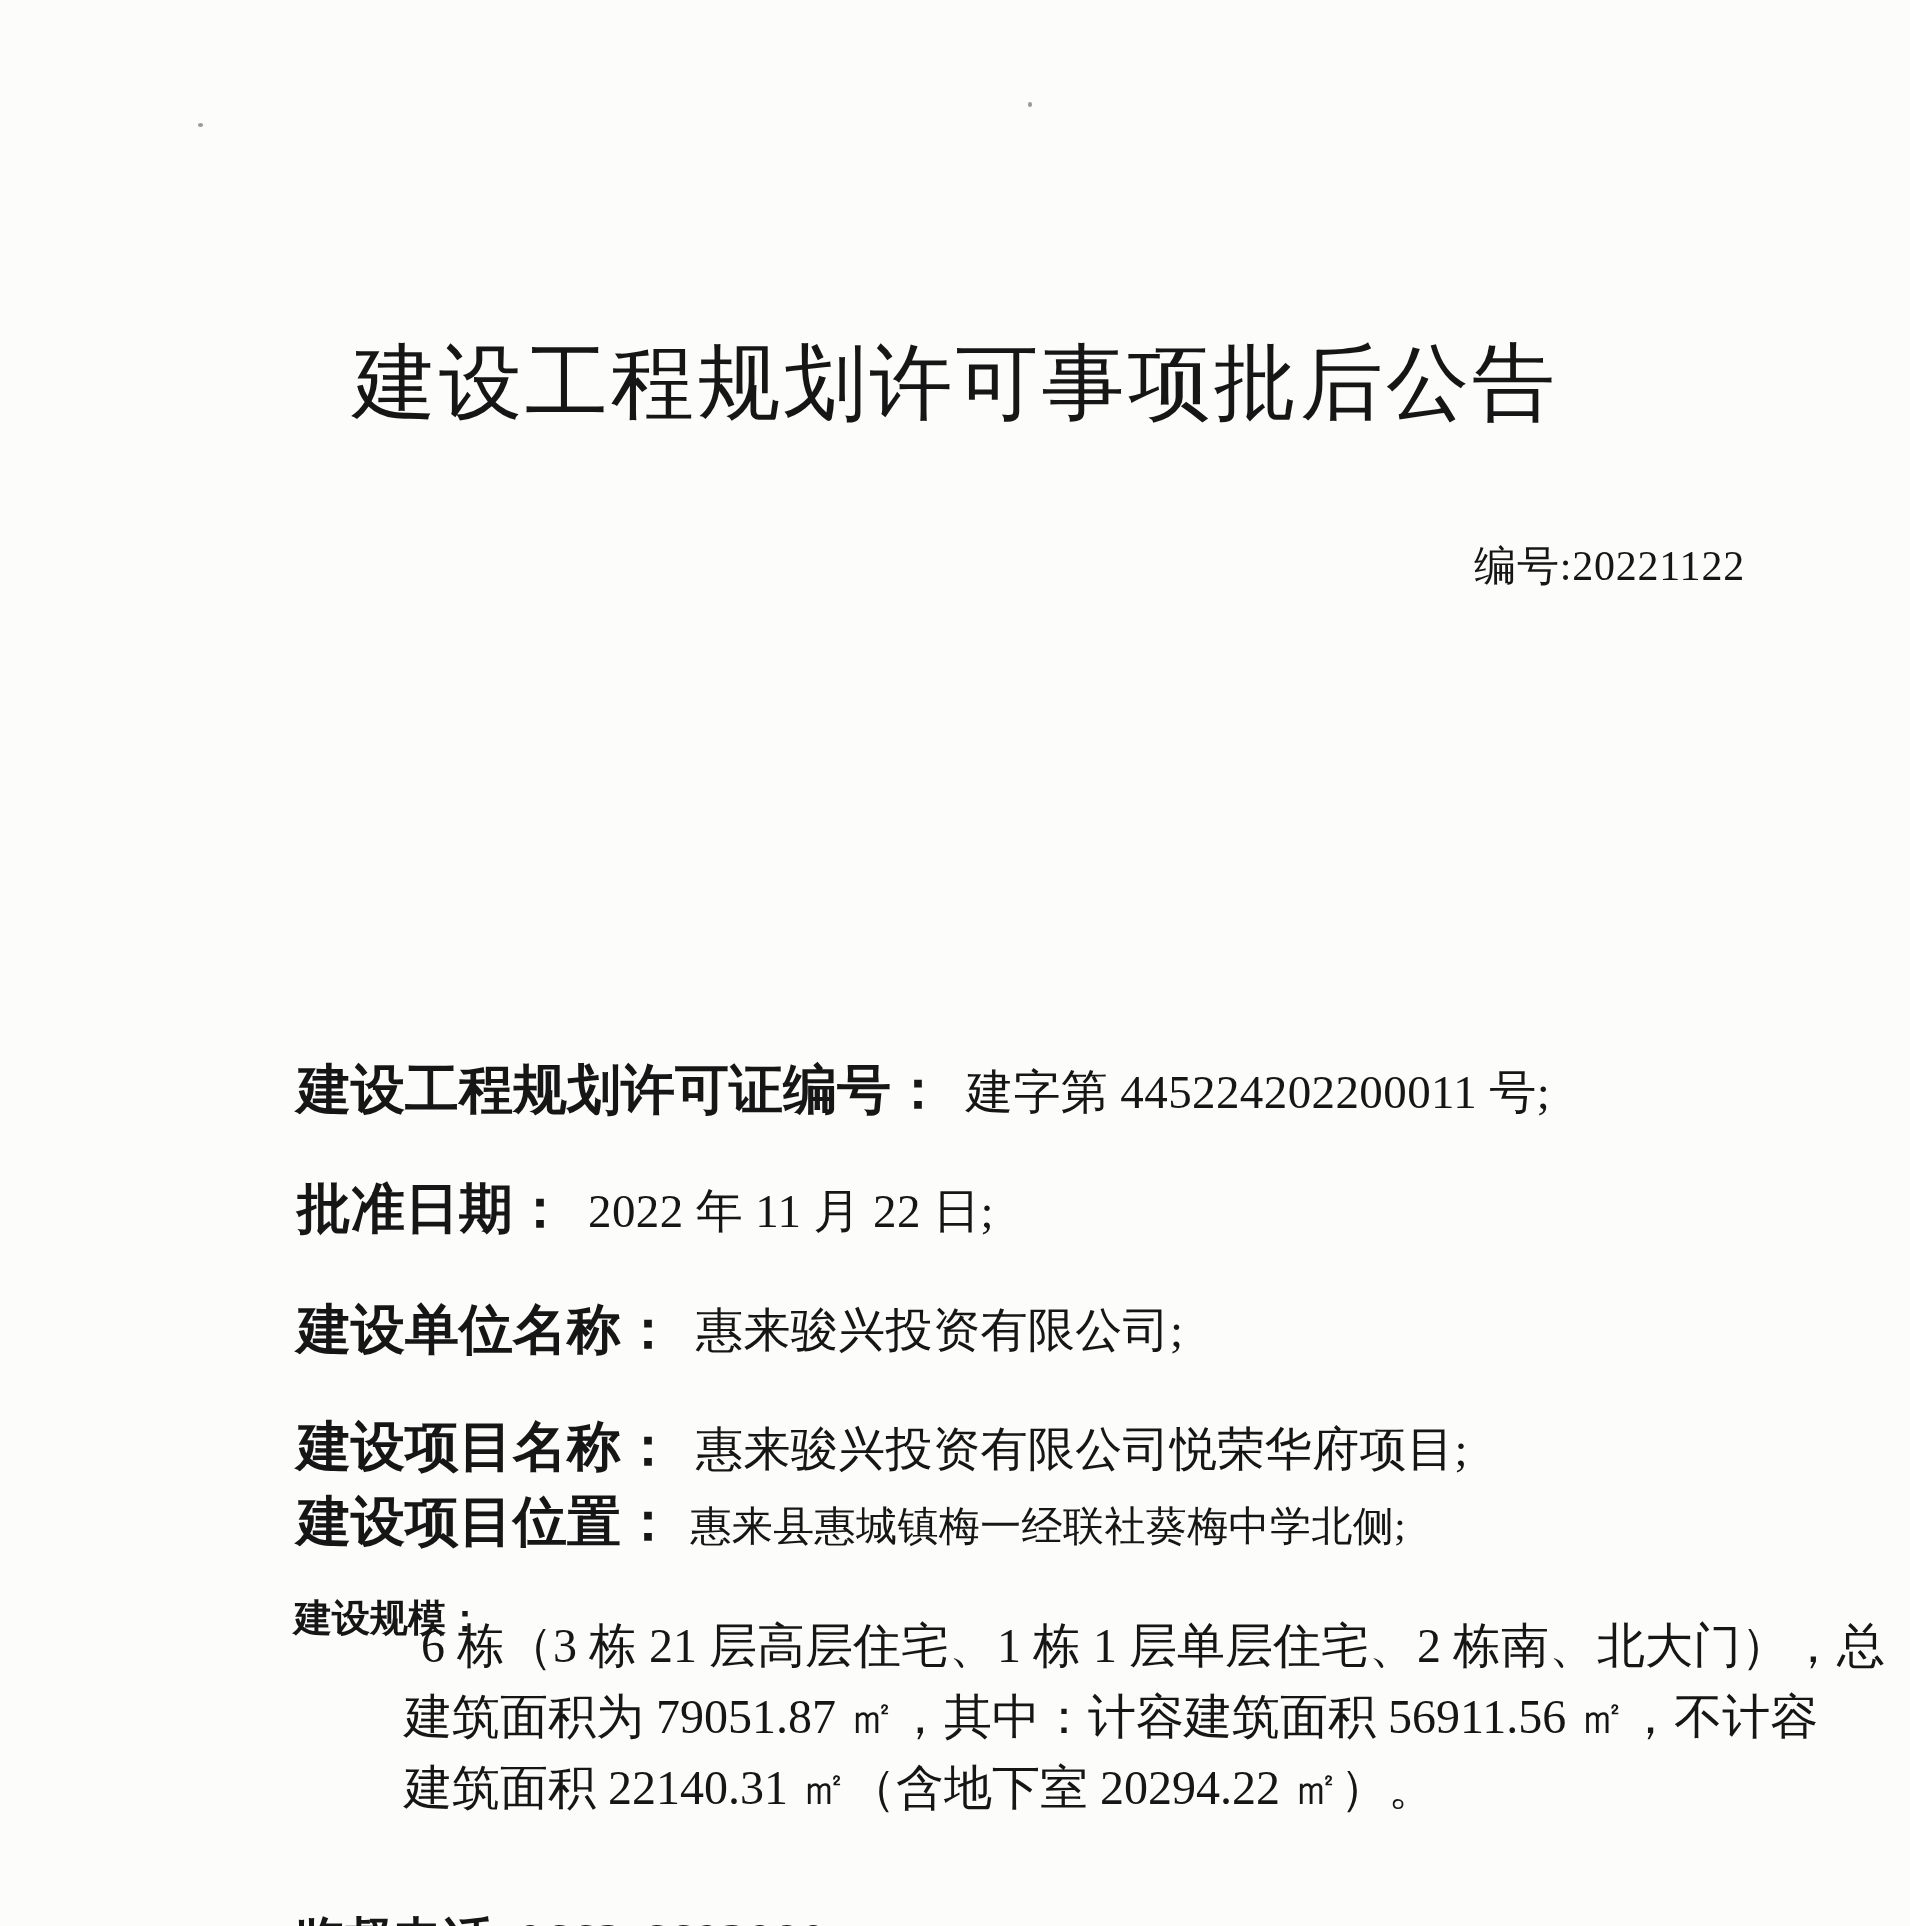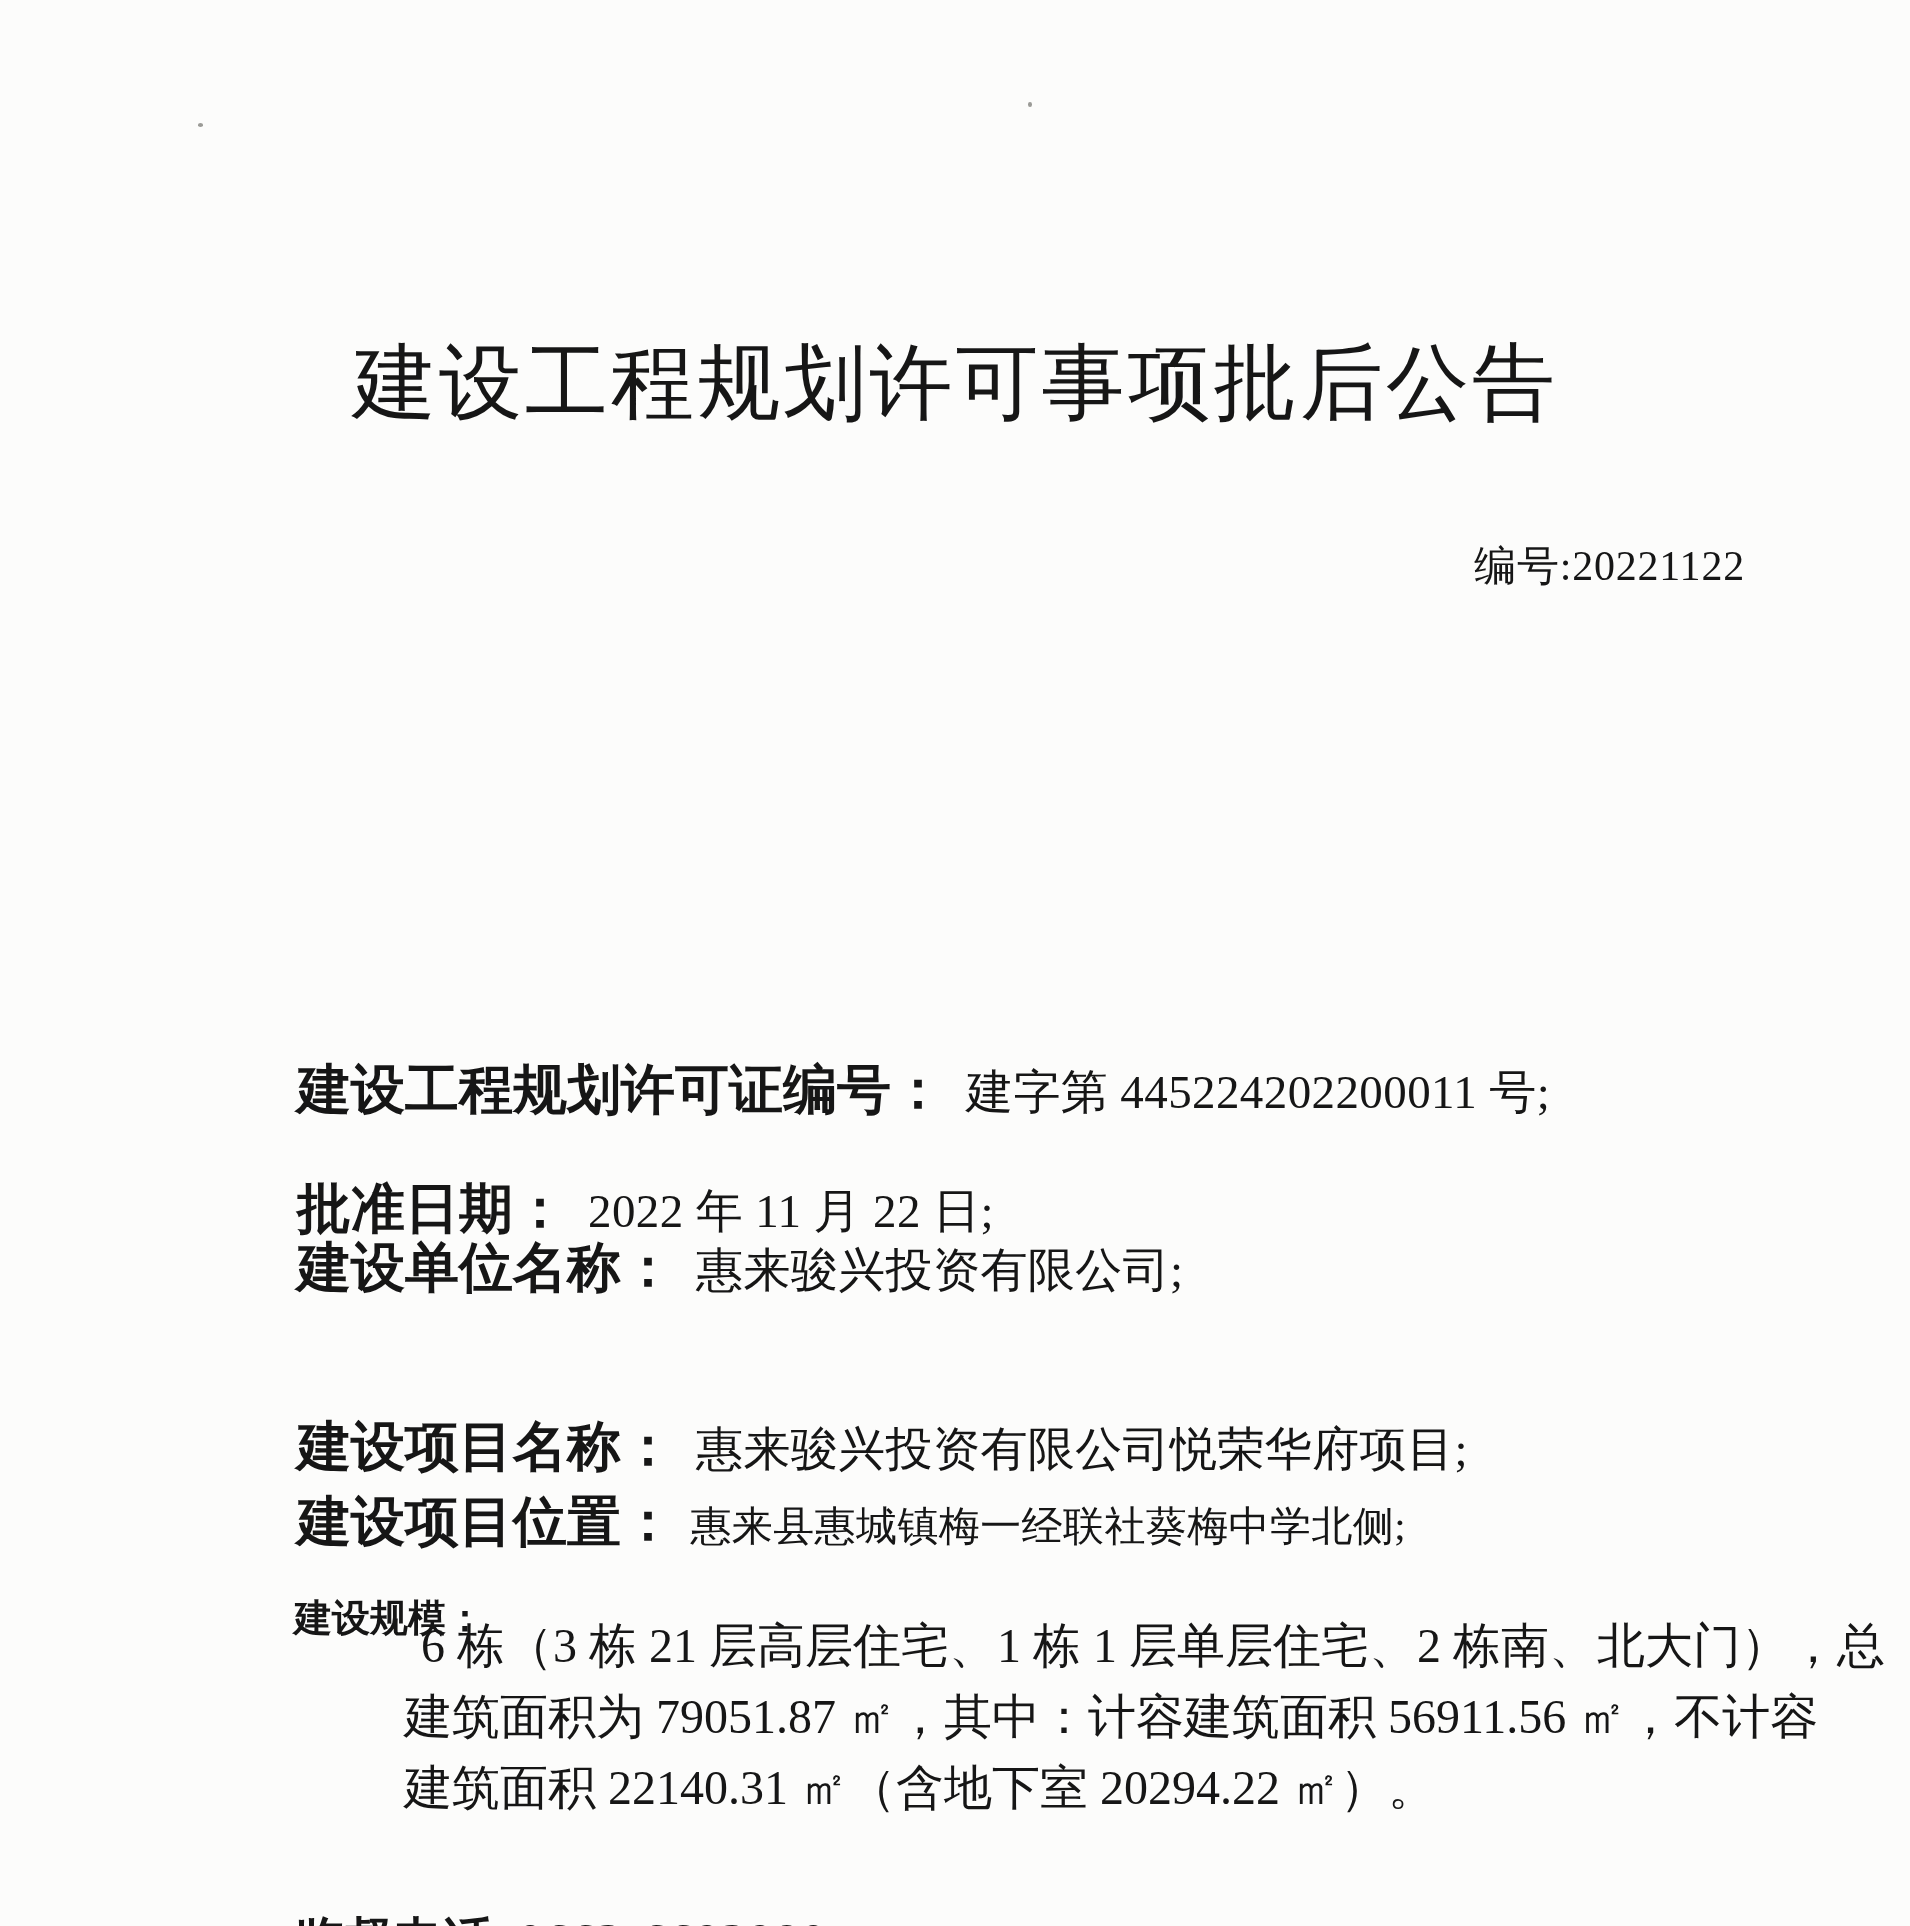--- a/index.html
+++ b/index.html
@@ -19,21 +19,21 @@
     position:absolute;top:698px;left:181px;width:1572px;
     font-size:57px;line-height:116px;text-align:left;
   }
   .para .l1{text-indent:174px;white-space:nowrap;}
   .para .ln{white-space:nowrap;}
   .b{font-weight:700;}
   .row{position:absolute;left:297px;display:flex;align-items:baseline;white-space:nowrap;}
   .row .lab{font-size:54px;font-weight:700;}
   .row .val{font-size:47px;margin-left:21px;letter-spacing:0.4px;}
   .row.small .val{font-size:41px;margin-left:15.4px;}
-  .r1{top:1054px;} .r2{top:1173px;} .r3{top:1232px;} .r4{top:1411px;} .r5{top:1486px;}
+  .r1{top:1054px;} .r2{top:1173px;} .r3{top:1294px;align-items:center;} .r4{top:1411px;} .r5{top:1486px;}
   .scale-label{position:absolute;left:294px;top:1593px;font-size:38px;font-weight:700;white-space:nowrap;}
   .scale-val{position:absolute;left:404px;top:1610px;width:1356px;font-size:48px;line-height:71px;}
   .scale-val .sl{white-space:nowrap;}
   .scale-val .sl1{padding-left:17px;}
   .phone{position:absolute;left:294px;top:1908px;font-size:50px;display:flex;align-items:baseline;white-space:nowrap;}
   .phone .lab{font-weight:700;}
   .phone .val{margin-left:7px;letter-spacing:1.5px;}
   .speck{position:absolute;background:#9b9b97;border-radius:50%;}
   .speck.s1{left:198px;top:123px;width:5.4px;height:3.9px;}
   .speck.s2{left:1028px;top:102px;width:3.9px;height:4.6px;}

